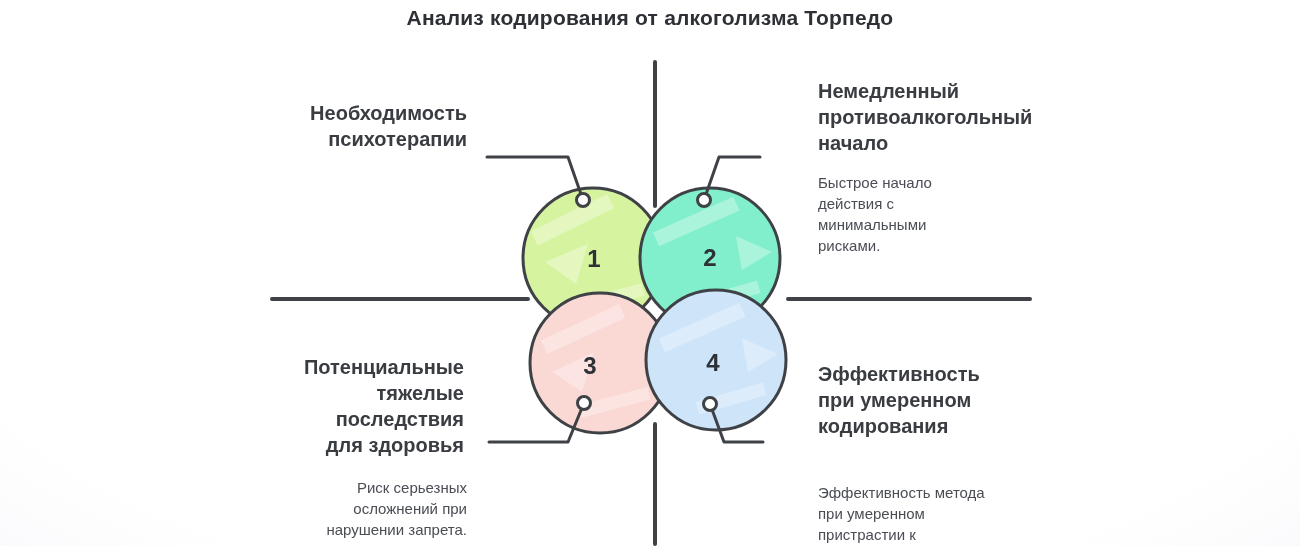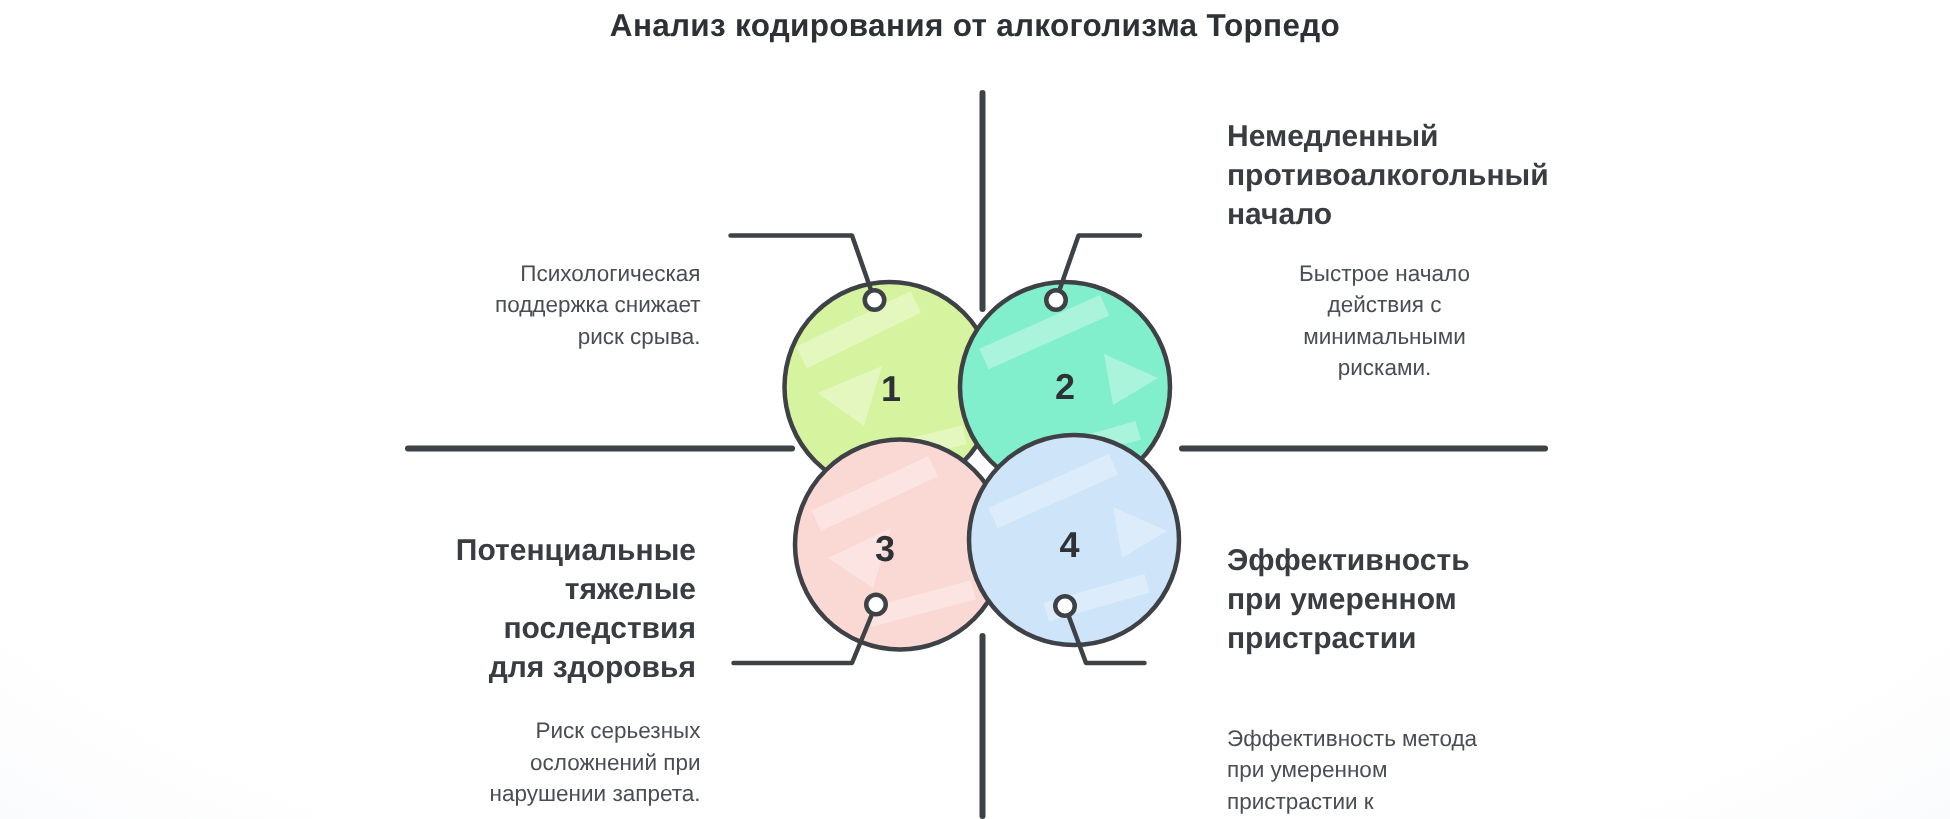--- a/index.html
+++ b/index.html
@@ -45,21 +45,21 @@
   .bodytxt {
     font-size: 15px;
     color: #4a4d54;
     line-height: 21px;
   }
   .align-right { text-align: right; }
 
   #tl-heading { left: 252px; top: 100px; width: 215px; }
   #tl-body    { left: 287px; top: 172px; width: 180px; }
   #tr-heading { left: 818px; top: 78px;  width: 262px; }
-  #tr-body    { left: 818px; top: 172px; width: 210px; text-align: center; }
+  #tr-body    { left: 818px; top: 172px; width: 210px; }
   #bl-heading { left: 249px; top: 354px; width: 215px; }
   #bl-body    { left: 277px; top: 477px; width: 190px; }
   #br-heading { left: 818px; top: 361px; width: 242px; }
   #br-body    { left: 818px; top: 482px; width: 220px; }
 
   .num {
     font-family: "Liberation Sans", sans-serif;
     font-size: 24px;
     font-weight: bold;
     fill: #2e3136;
@@ -140,41 +140,40 @@
     </g>
 
     <g text-anchor="middle">
       <text class="num" x="594" y="267">1</text>
       <text class="num" x="710" y="266">2</text>
       <text class="num" x="590" y="374">3</text>
       <text class="num" x="713" y="371">4</text>
     </g>
   </svg>
 
-  <div id="tl-body" class="txt bodytxt align-right">Психологическая
-поддержка снижает
-риск срыва.</div>
+  <div id="tl-heading" class="txt heading align-right">Необходимость
+психотерапии</div>
 
   <div id="tr-heading" class="txt heading">Немедленный
 противоалкогольный
 начало</div>
   <div id="tr-body" class="txt bodytxt">Быстрое начало
 действия с
 минимальными
 рисками.</div>
 
   <div id="bl-heading" class="txt heading align-right">Потенциальные
 тяжелые
 последствия
 для здоровья</div>
   <div id="bl-body" class="txt bodytxt align-right">Риск серьезных
 осложнений при
 нарушении запрета.</div>
 
   <div id="br-heading" class="txt heading">Эффективность
 при умеренном
-пристрастии</div>
+кодирования</div>
   <div id="br-body" class="txt bodytxt">Эффективность метода
 при умеренном
 пристрастии к
 алкоголю.</div>
 
 </div>
 
 </body></html>

